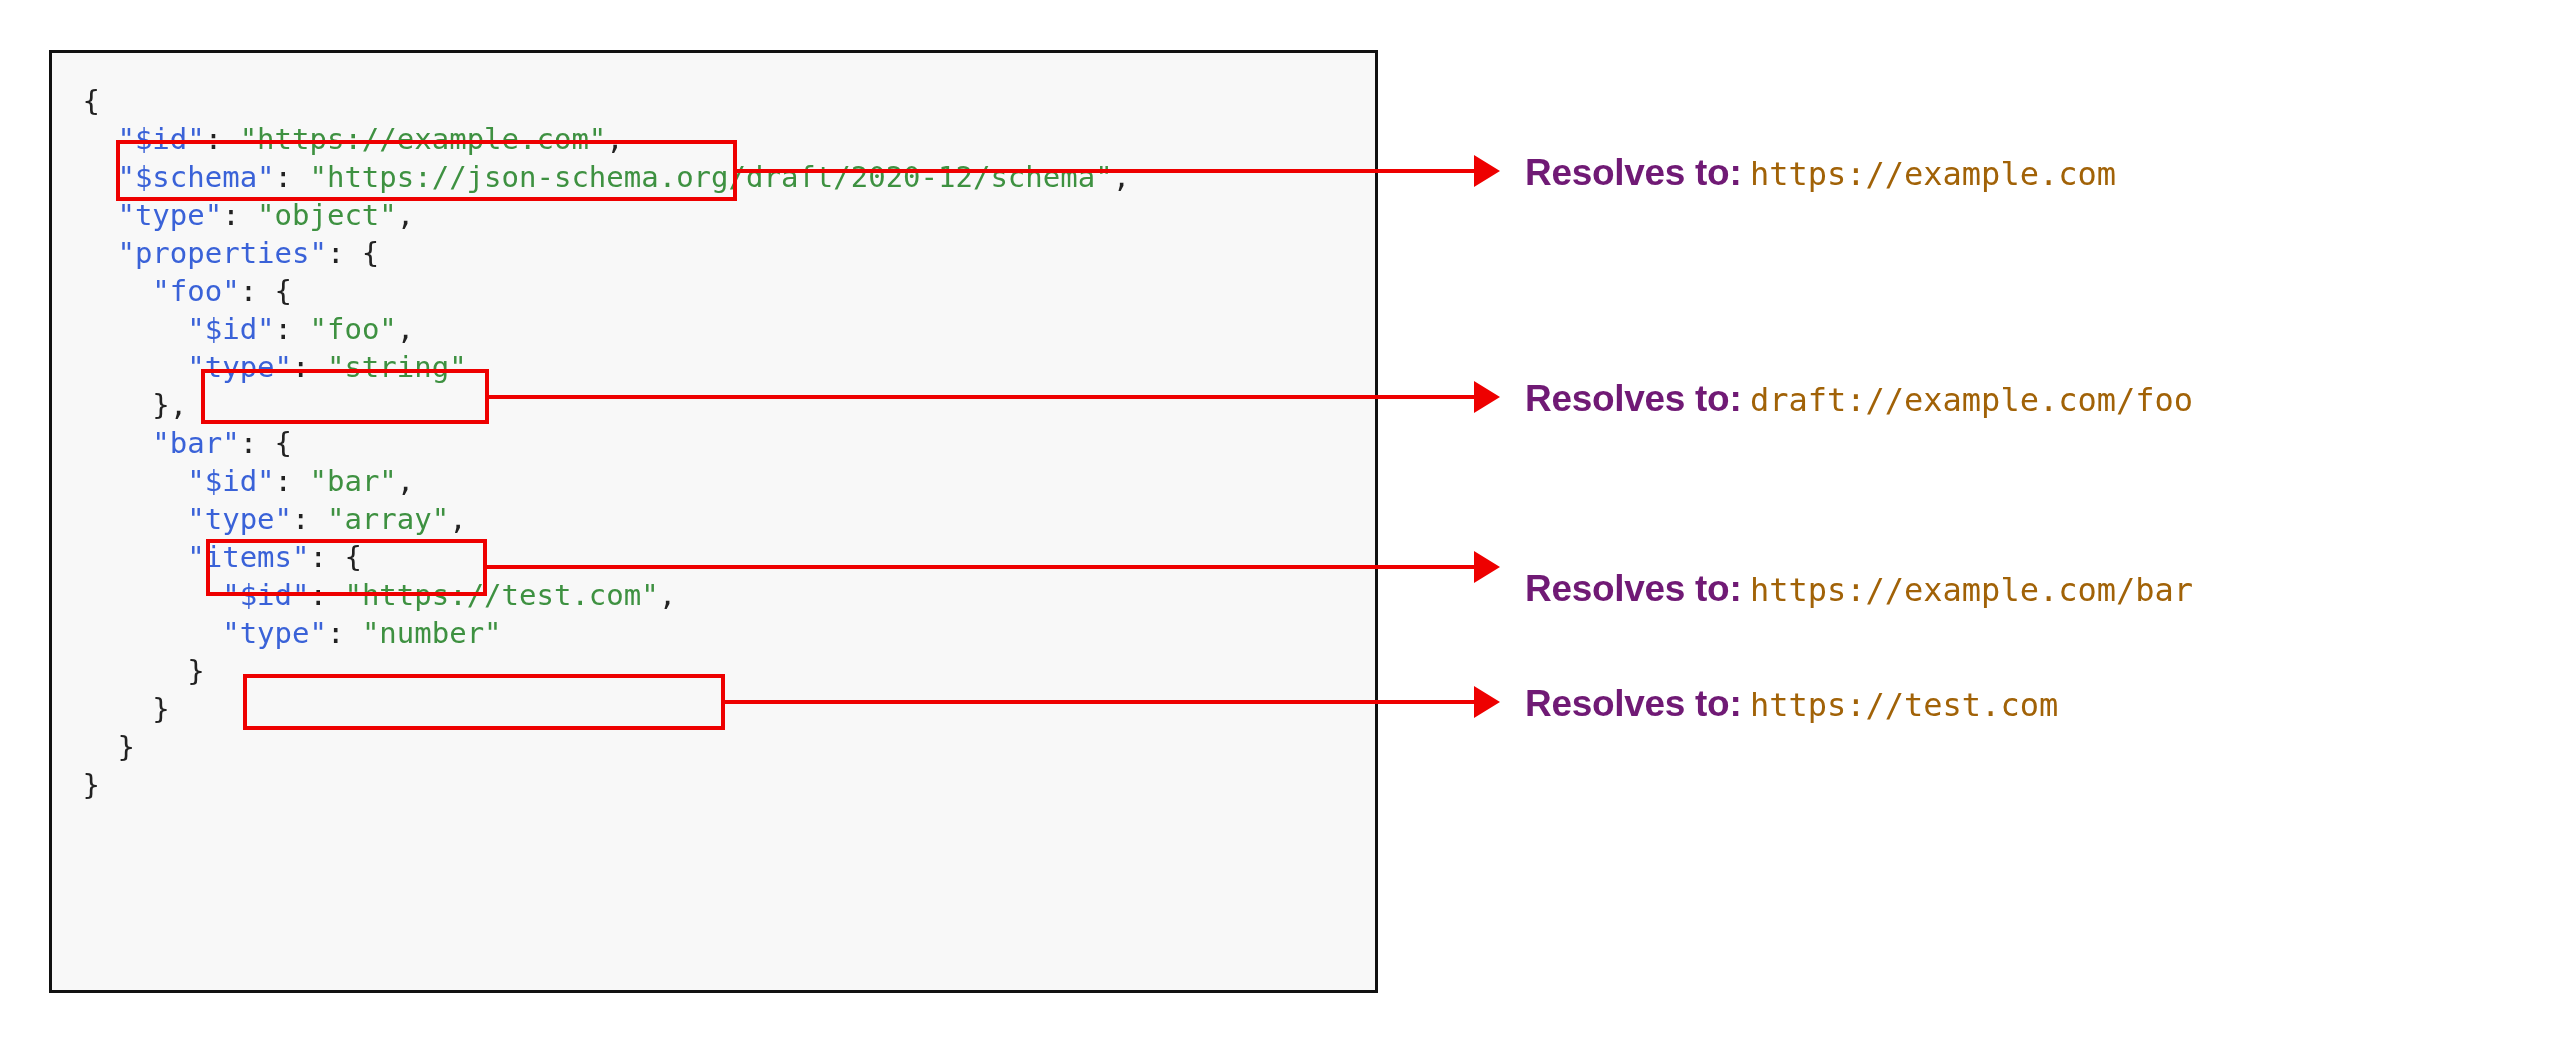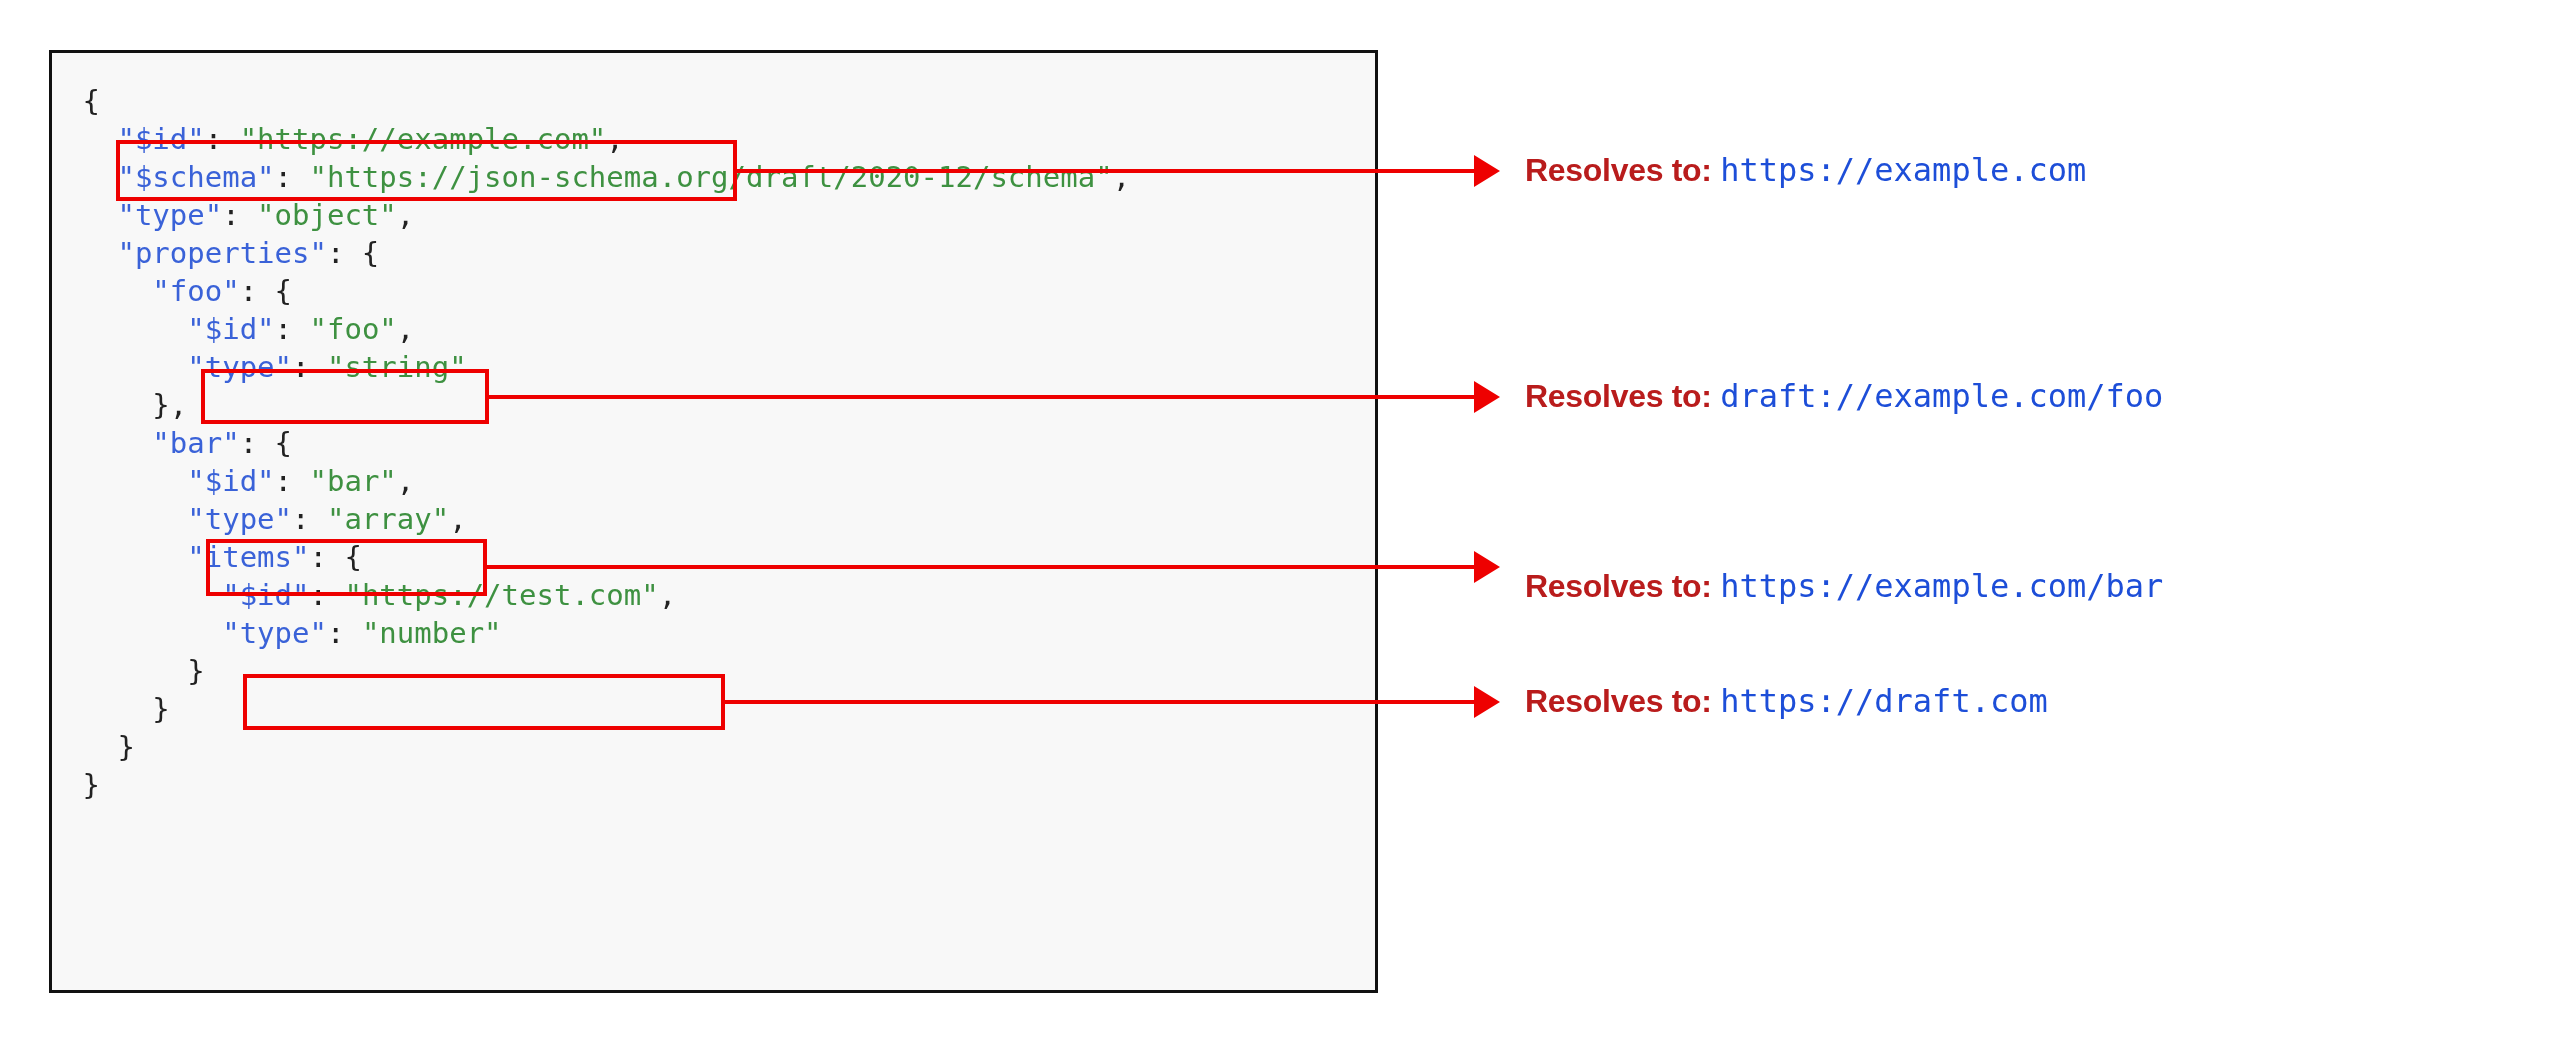--- a/index.html
+++ b/index.html
@@ -63,28 +63,28 @@
 
   
   .resolve{
     position:absolute;
     white-space:nowrap;
     line-height:1;
   }
   .resolve .lead{
     font-family:"Liberation Sans",sans-serif;
     font-weight:bold;
-    font-size:32px;
-    color:#b91c1c;
+    font-size:37px;
+    color:#701a75;
     letter-spacing:-0.3px;
   }
   .resolve .url{
     font-family:"DejaVu Sans Mono","Liberation Mono",monospace;
     font-size:32px;
-    color:#1d4ed8;
+    color:#a16207;
     margin-left:8.5px;
   }
 </style>
 </head>
 <body>
 
 <div id="stage">
 
   <div class="code-panel">
     <div class="code-lines" id="code-lines"><span class="ln"><span class="p">{</span></span><span class="ln">  <span class="k">"$id"</span><span class="p">: </span><span class="s">"https://example.com"</span><span class="p">,</span></span><span class="ln">  <span class="k">"$schema"</span><span class="p">: </span><span class="s">"https://json-schema.org/draft/2020-12/schema"</span><span class="p">,</span></span><span class="ln">  <span class="k">"type"</span><span class="p">: </span><span class="s">"object"</span><span class="p">,</span></span><span class="ln">  <span class="k">"properties"</span><span class="p">: {</span></span><span class="ln">    <span class="k">"foo"</span><span class="p">: {</span></span><span class="ln">      <span class="k">"$id"</span><span class="p">: </span><span class="s">"foo"</span><span class="p">,</span></span><span class="ln">      <span class="k">"type"</span><span class="p">: </span><span class="s">"string"</span></span><span class="ln">    <span class="p">},</span></span><span class="ln">    <span class="k">"bar"</span><span class="p">: {</span></span><span class="ln">      <span class="k">"$id"</span><span class="p">: </span><span class="s">"bar"</span><span class="p">,</span></span><span class="ln">      <span class="k">"type"</span><span class="p">: </span><span class="s">"array"</span><span class="p">,</span></span><span class="ln">      <span class="k">"items"</span><span class="p">: {</span></span><span class="ln">        <span class="k">"$id"</span><span class="p">: </span><span class="s">"https://test.com"</span><span class="p">,</span></span><span class="ln">        <span class="k">"type"</span><span class="p">: </span><span class="s">"number"</span></span><span class="ln">      <span class="p">}</span></span><span class="ln">    <span class="p">}</span></span><span class="ln">  <span class="p">}</span></span><span class="ln"><span class="p">}</span></span></div>
@@ -105,17 +105,17 @@
       <div class="arrow-line" style="left: 487px; top: 565px; width: 987px;"></div>
       <div class="arrow-head" style="left: 1474px; top: 551px;"></div>
       <div class="arrow-line" style="left: 725px; top: 700px; width: 749px;"></div>
       <div class="arrow-head" style="left: 1474px; top: 686px;"></div>
     </div>
 
   <div id="resolve-layer">
       <div class="resolve" style="left: 1525px; top: 154px;"><span class="lead">Resolves to:</span><span class="url">https://example.com</span></div>
       <div class="resolve" style="left: 1525px; top: 380px;"><span class="lead">Resolves to:</span><span class="url">draft://example.com/foo</span></div>
       <div class="resolve" style="left: 1525px; top: 550px; margin-top: 20px;"><span class="lead">Resolves to:</span><span class="url">https://example.com/bar</span></div>
-      <div class="resolve" style="left: 1525px; top: 685px;"><span class="lead">Resolves to:</span><span class="url">https://draft.com</span></div>
+      <div class="resolve" style="left: 1525px; top: 685px;"><span class="lead">Resolves to:</span><span class="url">https://test.com</span></div>
     </div>
 
 </div>
 
 
 </body></html>

